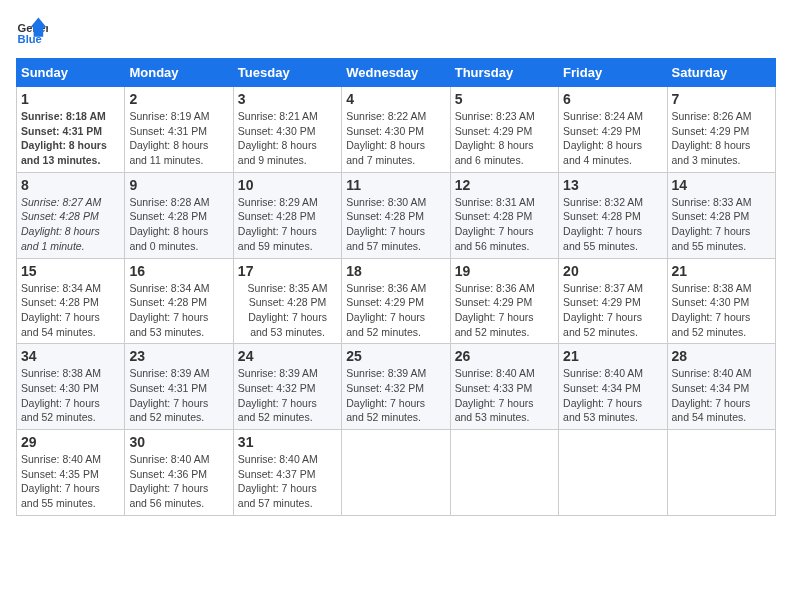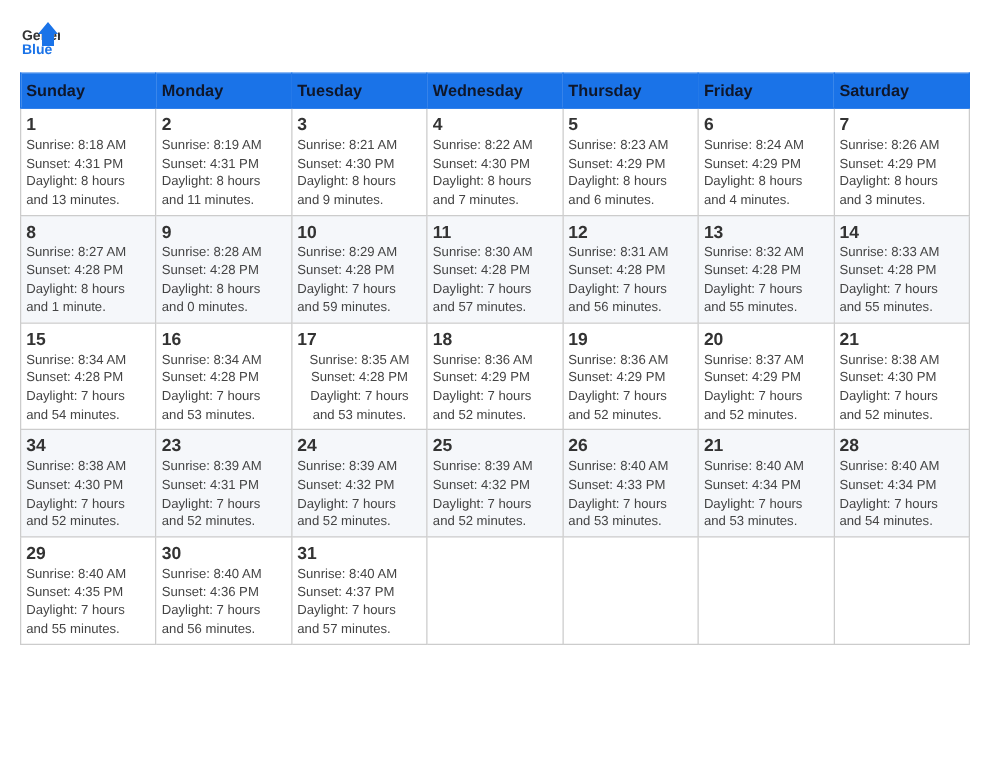--- a/index.html
+++ b/index.html
@@ -37,21 +37,21 @@
       font-size: 16px;
       color: #555;
     }
     table {
       width: 100%;
       border-collapse: collapse;
       font-size: 11px;
     }
     thead tr th {
       background-color: #1a73e8;
-      color: #0f172a;
+      color: #ffffff;
       padding: 6px 4px;
       text-align: left;
       font-size: 13px;
       font-weight: bold;
       border: 1px solid #1a73e8;
     }
     tbody tr td {
       border: 1px solid #ccc;
       vertical-align: top;
       padding: 4px 4px;
@@ -104,21 +104,21 @@
         <th>Wednesday</th>
         <th>Thursday</th>
         <th>Friday</th>
         <th>Saturday</th>
       </tr>
   </thead>
   <tbody id="calendar-body">
       <tr>
         <td>
           <span class="day-number">1</span>
-          <div class="day-info" style="white-space: pre-line;">Sunrise: 8:18 AM
+          <div class="day-info" style="white-space: pre-line; font-weight: bold;">Sunrise: 8:18 AM
 Sunset: 4:31 PM
 Daylight: 8 hours
 and 13 minutes.</div>
         </td>
         <td>
           <span class="day-number">2</span>
           <div class="day-info" style="white-space: pre-line;">Sunrise: 8:19 AM
 Sunset: 4:31 PM
 Daylight: 8 hours
 and 11 minutes.</div>
@@ -155,21 +155,21 @@
           <span class="day-number">7</span>
           <div class="day-info" style="white-space: pre-line;">Sunrise: 8:26 AM
 Sunset: 4:29 PM
 Daylight: 8 hours
 and 3 minutes.</div>
         </td>
       </tr>
       <tr>
         <td>
           <span class="day-number">8</span>
-          <div class="day-info" style="white-space: pre-line;">Sunrise: 8:27 AM
+          <div class="day-info" style="white-space: pre-line; font-style: italic;">Sunrise: 8:27 AM
 Sunset: 4:28 PM
 Daylight: 8 hours
 and 1 minute.</div>
         </td>
         <td>
           <span class="day-number">9</span>
           <div class="day-info" style="white-space: pre-line;">Sunrise: 8:28 AM
 Sunset: 4:28 PM
 Daylight: 8 hours
 and 0 minutes.</div>

